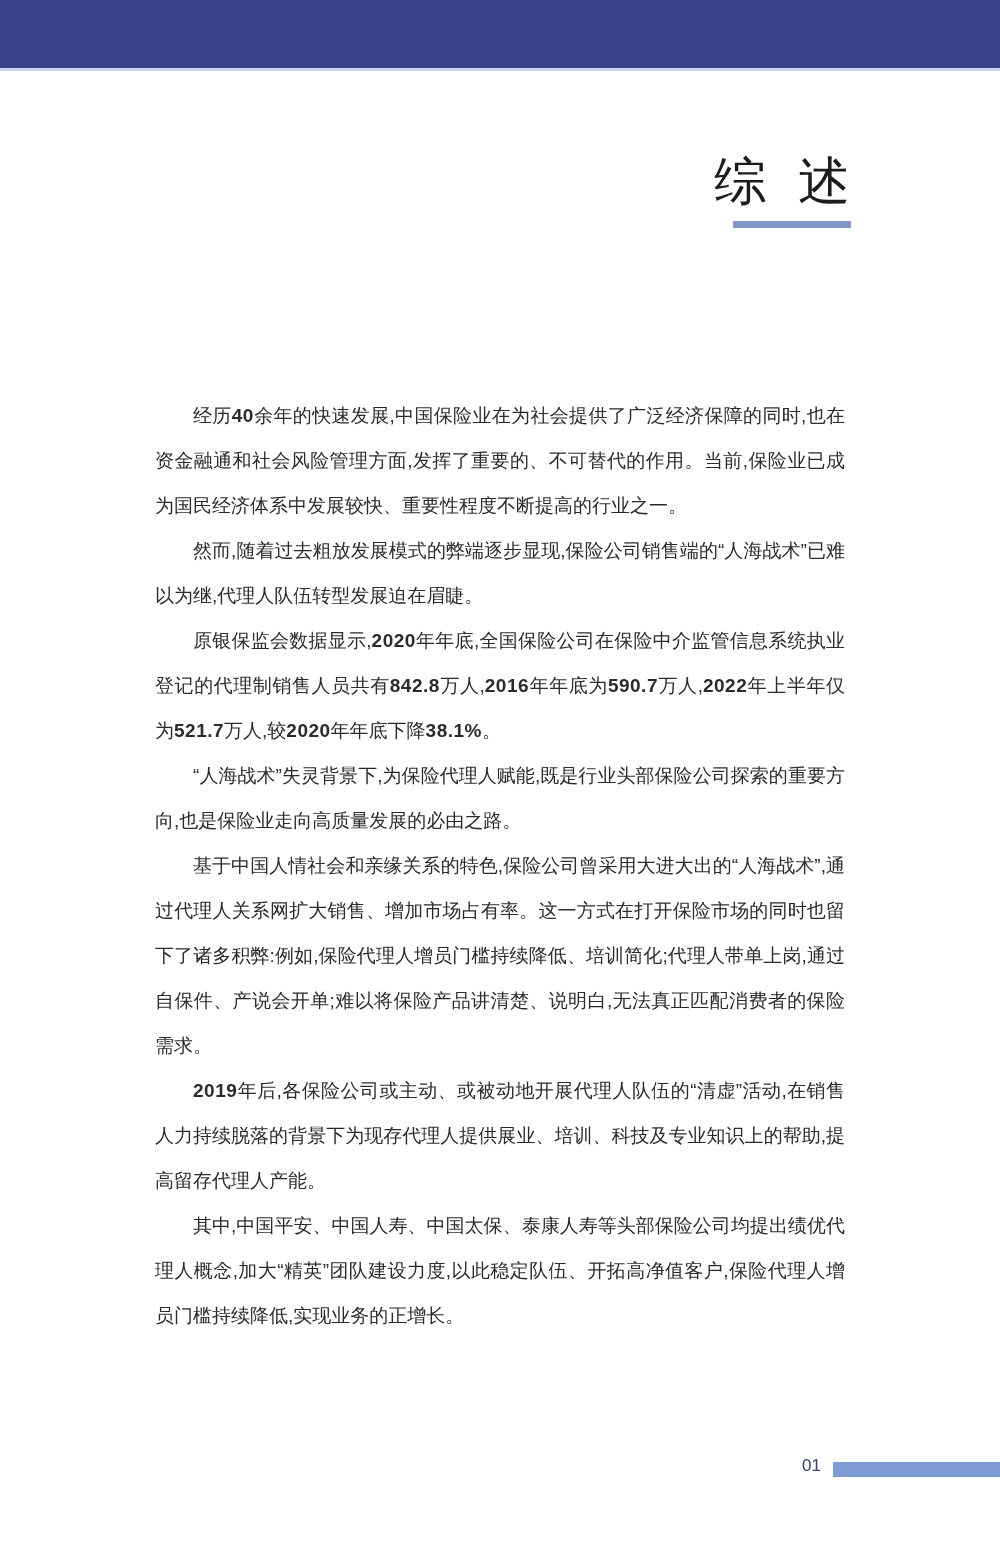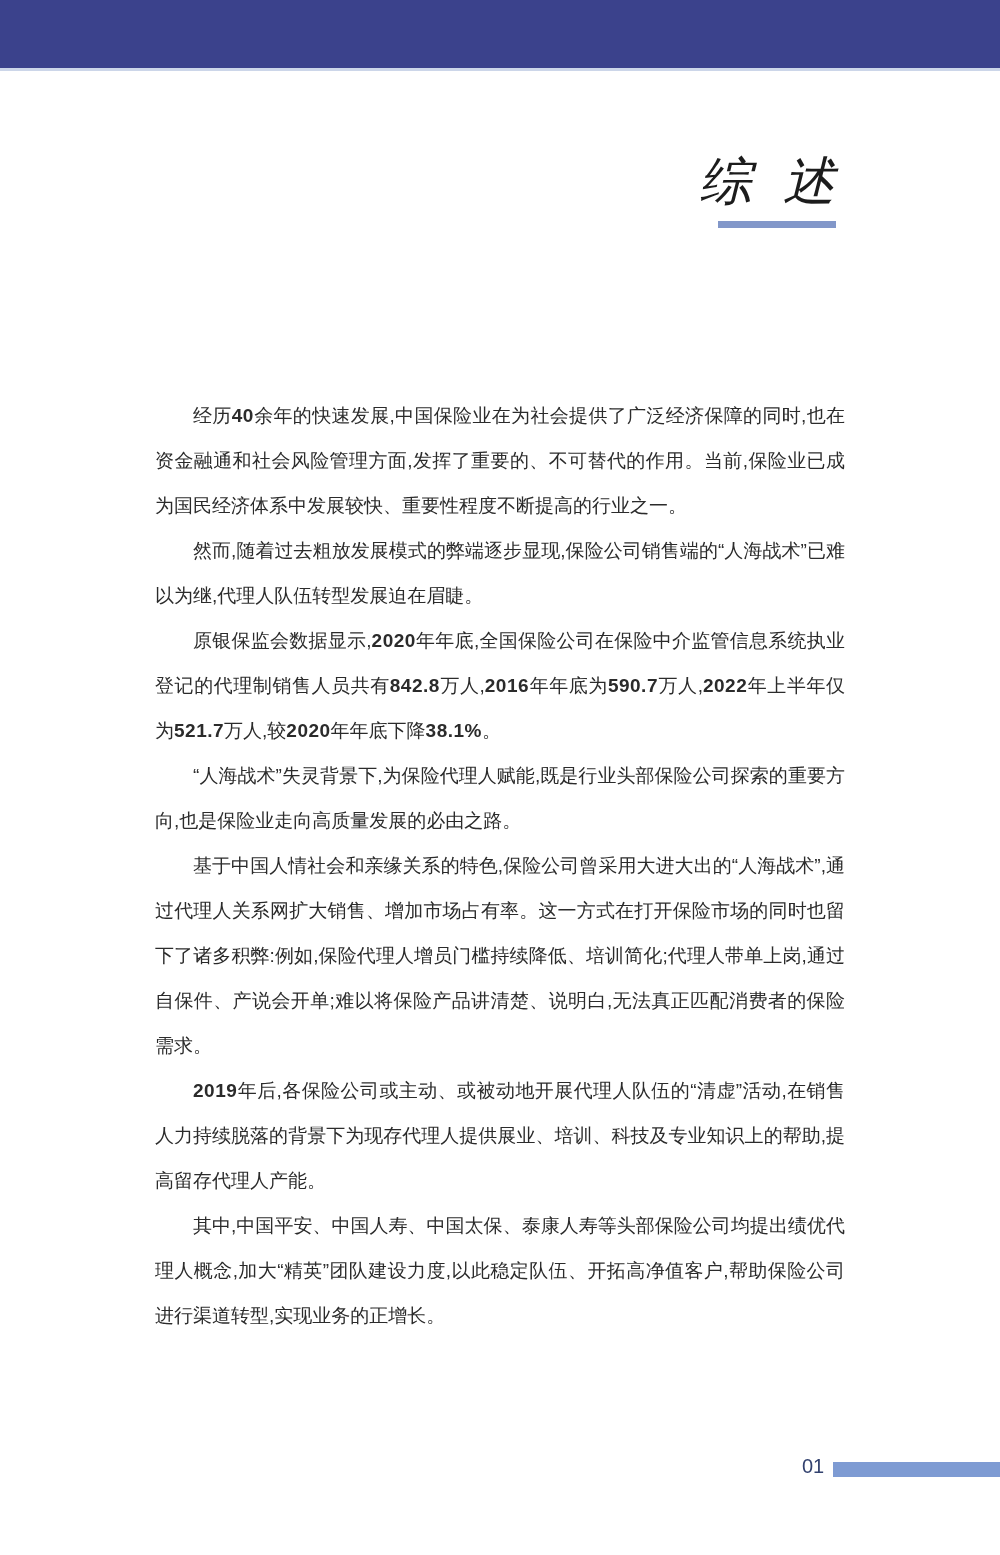--- a/index.html
+++ b/index.html
@@ -19,23 +19,22 @@
     background:#ffffff;
     overflow:hidden;
     font-family:"Liberation Sans",sans-serif;
   }
   .band{
     position:absolute;top:0;left:0;width:1000px;height:71px;
     background:var(--header-band);
     border-bottom:3px solid var(--header-line);
   }
   .title-wrap{
-    position:absolute;top:150px;right:164px;
+    position:absolute;top:150px;right:149px;
     text-align:center;
-    font-style:italic;
   }
   .chapter-title{
     margin:0;
     font-size:52px;
     font-weight:500;
     line-height:62px;
     letter-spacing:1px;
     color:var(--title-color);
     white-space:pre;
   }
@@ -55,21 +54,21 @@
   .body-text p{
     margin:0;
     text-indent:2em;
   }
   .body-text b{
     font-weight:bold;
     letter-spacing:0.5px;
   }
   .page-footer .page-number{
     position:absolute;left:802px;top:1454px;
-    font-size:20px;line-height:24px;
+    font-size:17px;line-height:24px;
     color:var(--page-number);
   }
   .footer-bar{
     position:absolute;left:833px;top:1462px;
     width:167px;height:15px;
     background:var(--footer-bar);
   }
 </style>
 </head>
 <body>
@@ -83,21 +82,21 @@
     <div class="title-underline"></div>
   </div>
 
   <main class="body-text" id="paragraphs">
       <p>经历<b>40</b>余年的快速发展,中国保险业在为社会提供了广泛经济保障的同时,也在资金融通和社会风险管理方面,发挥了重要的、不可替代的作用。当前,保险业已成为国民经济体系中发展较快、重要性程度不断提高的行业之一。</p>
       <p>然而,随着过去粗放发展模式的弊端逐步显现,保险公司销售端的“人海战术”已难以为继,代理人队伍转型发展迫在眉睫。</p>
       <p>原银保监会数据显示,<b>2020</b>年年底,全国保险公司在保险中介监管信息系统执业登记的代理制销售人员共有<b>842.8</b>万人,<b>2016</b>年年底为<b>590.7</b>万人,<b>2022</b>年上半年仅为<b>521.7</b>万人,较<b>2020</b>年年底下降<b>38.1%</b>。</p>
       <p>“人海战术”失灵背景下,为保险代理人赋能,既是行业头部保险公司探索的重要方向,也是保险业走向高质量发展的必由之路。</p>
       <p>基于中国人情社会和亲缘关系的特色,保险公司曾采用大进大出的“人海战术”,通过代理人关系网扩大销售、增加市场占有率。这一方式在打开保险市场的同时也留下了诸多积弊:例如,保险代理人增员门槛持续降低、培训简化;代理人带单上岗,通过自保件、产说会开单;难以将保险产品讲清楚、说明白,无法真正匹配消费者的保险需求。</p>
       <p><b>2019</b>年后,各保险公司或主动、或被动地开展代理人队伍的“清虚”活动,在销售人力持续脱落的背景下为现存代理人提供展业、培训、科技及专业知识上的帮助,提高留存代理人产能。</p>
-      <p>其中,中国平安、中国人寿、中国太保、泰康人寿等头部保险公司均提出绩优代理人概念,加大“精英”团队建设力度,以此稳定队伍、开拓高净值客户,帮助保险公司进行渠道转型,实现业务的正增长。</p>
+      <p>其中,中国平安、中国人寿、中国太保、泰康人寿等头部保险公司均提出绩优代理人概念,加大“精英”团队建设力度,以此稳定队伍、开拓高净值客户,保险代理人增员门槛持续降低,实现业务的正增长。</p>
     </main>
 
   <footer class="page-footer">
     <span class="page-number">01</span>
     <div class="footer-bar"></div>
   </footer>
 
 </div>
 
 </body></html>

